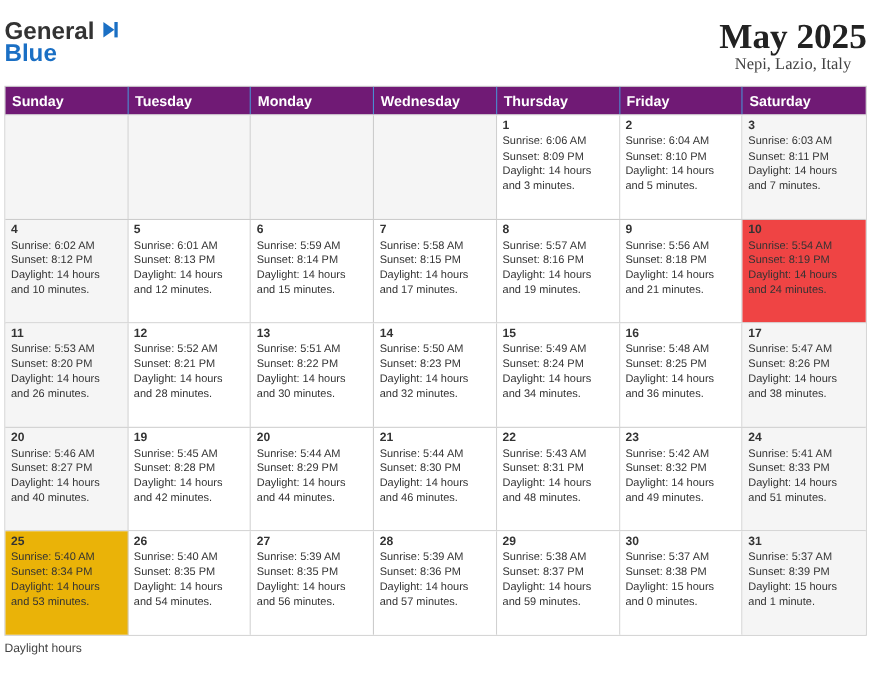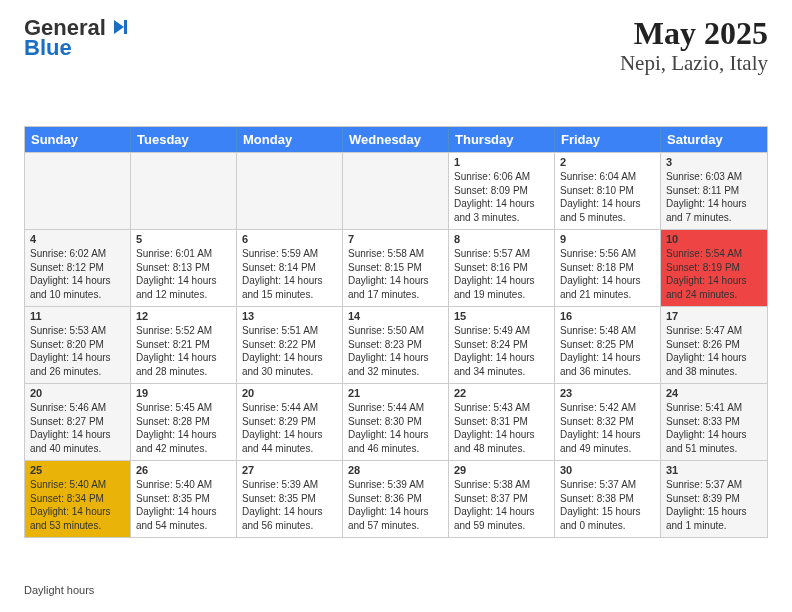--- a/index.html
+++ b/index.html
@@ -6,24 +6,23 @@
     body {
       font-family: Arial, sans-serif;
       background: #fff;
       width: 792px;
       height: 612px;
       overflow: hidden;
     }
     .page {
       width: 792px;
       height: 612px;
-      padding: 16px 24px;
+      padding: 16px 4px;
       display: flex;
       flex-direction: column;
-      gap: 40px;
     }
     .header {
       display: flex;
       justify-content: space-between;
       align-items: flex-start;
       margin-bottom: 10px;
     }
     .logo {
       display: flex;
       align-items: center;
@@ -39,33 +38,34 @@
       text-align: right;
       font-family: Liberation Serif, serif;
     }
     .main-title {
       font-size: 32px;
       font-weight: bold;
       color: #222;
       line-height: 1.1;
     }
     .subtitle {
-      font-size: 21px;
+      font-size: 15px;
       color: #444;
+      text-align: center;
     }
     .calendar {
       flex: 1;
       display: flex;
       flex-direction: column;
       border: 1px solid #ccc;
     }
     .cal-header-row {
       display: grid;
       grid-template-columns: repeat(7, 1fr);
-      background: #3b82f6;
+      background: #701a75;
     }
     .cal-header-cell {
       color: #fff;
       font-size: 13px;
       font-weight: bold;
       padding: 5px 6px;
       text-align: left;
       border-right: 1px solid #4a8dd0;
     }
     .cal-header-cell:last-child { border-right: none; }

